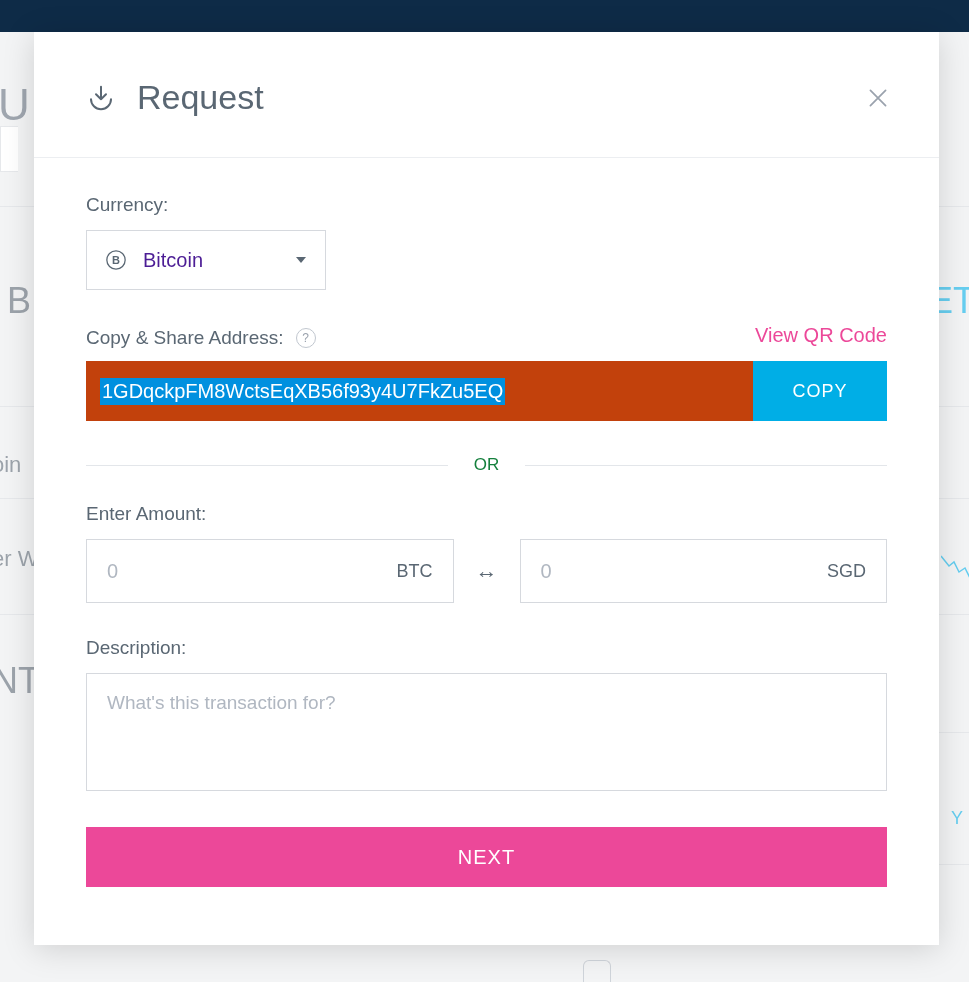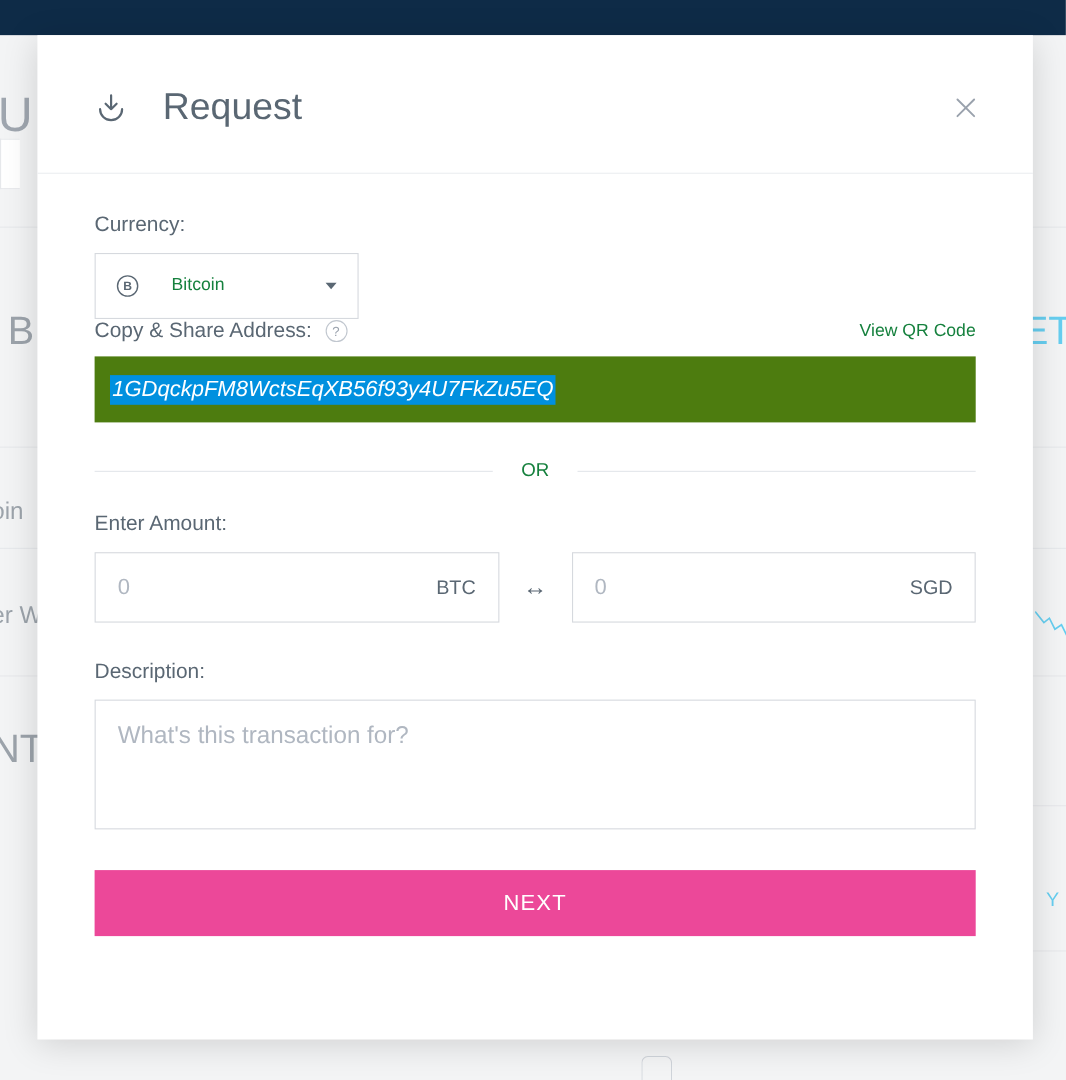--- a/index.html
+++ b/index.html
@@ -74,21 +74,21 @@
   .modal-header {
     display: flex;
     align-items: center;
     justify-content: space-between;
     padding: 46px 48px 40px 52px;
     border-bottom: 1px solid #eceef1;
   }
   .modal-title-wrap {
     display: flex;
     align-items: center;
-    gap: 32px;
+    gap: 21px;
     justify-content: space-between;
   }
   .modal-title {
     font-size: 34px;
     font-weight: 300;
     color: #5a6773;
   }
   .close-btn {
     cursor: pointer;
     color: #9aa2ad;
@@ -117,58 +117,57 @@
     padding: 0 18px;
     cursor: pointer;
     gap: 16px;
     position: relative;
   }
   .currency-select .caret {
     position: absolute;
     right: 18px;
   }
   .currency-label {
-    font-size: 16px;
-    color: #15803d;
-    margin-left: 13px;
+    font-size: 20px;
+    color: #4c1d95;
   }
   .address-row {
     display: flex;
     justify-content: space-between;
     align-items: flex-end;
+    margin-top: 34px;
   }
   .qr-link {
-    color: #15803d;
-    font-size: 16px;
+    color: #ec4899;
+    font-size: 20px;
     cursor: pointer;
     margin-bottom: 2px;
   }
   .help-icon {
     display: inline-flex;
     width: 20px; height: 20px;
     border: 1px solid #c1c7cf;
     border-radius: 50%;
     align-items: center;
     justify-content: center;
     font-size: 12px;
     color: #9aa2ad;
     margin-left: 4px;
   }
   .addr-copy-row {
     display: flex;
     margin-top: 12px;
   }
   .addr-box {
     flex: 1;
-    background: #4d7c0f;
+    background: #c2410c;
     height: 60px;
     display: flex;
     align-items: center;
     padding: 0 14px;
-    font-style: italic;
   }
   .addr-text {
     background: #0090df;
     color: #fff;
     font-size: 20px;
     padding: 2px 2px;
     font-weight: 400;
   }
   .copy-btn {
     background: #00aee6;
@@ -224,21 +223,21 @@
   .swap-icon {
     color: #5a6773;
     font-size: 22px;
     cursor: pointer;
   }
   .desc-textarea {
     width: 100%;
     height: 118px;
     border: 1px solid #d6d9de;
     padding: 18px 20px;
-    font-size: 22px;
+    font-size: 19px;
     font-family: inherit;
     color: #5a6773;
     resize: none;
     outline: none;
   }
   .desc-textarea::placeholder { color: #b0b7c1; }
   .desc-section { margin-top: 34px; }
   .amount-section { margin-top: 8px; }
   .next-btn {
     width: 100%;
@@ -319,20 +318,21 @@
         <span>Copy &amp; Share Address:</span>
         <span class="help-icon">?</span>
       </div>
       <div class="qr-link">View QR Code</div>
     </div>
 
     <div class="addr-copy-row">
       <div class="addr-box">
         <span class="addr-text">1GDqckpFM8WctsEqXB56f93y4U7FkZu5EQ</span>
       </div>
+      <button class="copy-btn">COPY</button>
     </div>
 
     <div class="or-divider">
       <div class="or-line"></div>
       <div class="or-text">OR</div>
       <div class="or-line"></div>
     </div>
 
     <div class="amount-section">
       <div class="field-label">Enter Amount:</div>

